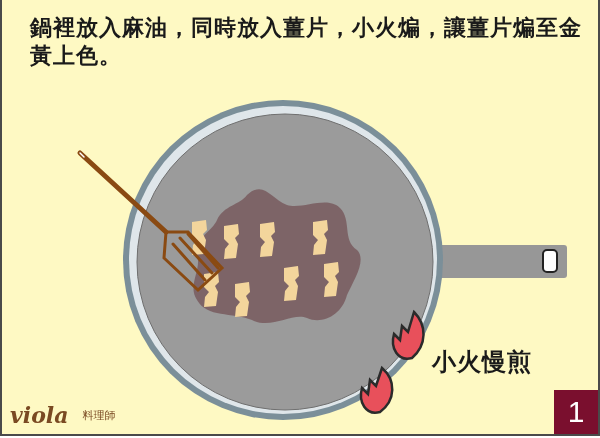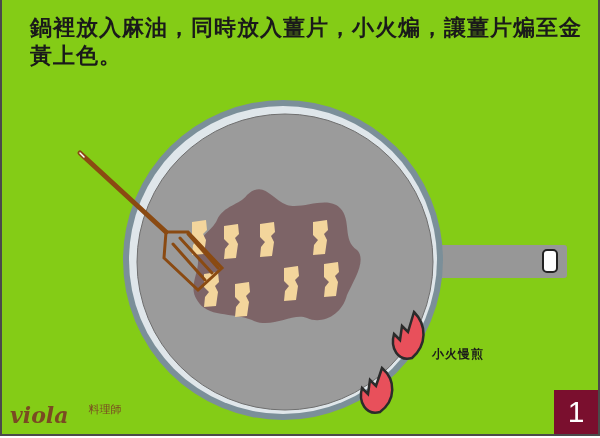--- a/index.html
+++ b/index.html
@@ -1,21 +1,21 @@
 <!DOCTYPE html>
 <html><head>
 <meta charset="utf-8">
 <style>
   html,body{margin:0;padding:0;}
   body{width:600px;height:438px;overflow:hidden;background:#fff;}
-  .frame{position:relative;width:596px;height:434px;border:2px solid #4a4a4a;border-top:none;background:#84cc16;overflow:hidden;}
+  .frame{position:relative;width:596px;height:434px;border:2px solid #4a4a4a;border-top:none;background:#fef9c3;overflow:hidden;}
   .title{position:absolute;left:28px;top:14px;width:560px;font-family:"DejaVu Sans",sans-serif;font-weight:bold;font-size:22px;line-height:28px;color:#1a1a1a;letter-spacing:1px;}
   .scene{position:absolute;left:0;top:0;}
-  .label-fire{position:absolute;left:430px;top:346px;font-family:"DejaVu Sans",sans-serif;font-weight:bold;font-size:12px;color:#1a1a1a;letter-spacing:1px;}
-  .brand{position:absolute;left:8px;top:402px;display:flex;align-items:flex-start;gap:20px;}
+  .label-fire{position:absolute;left:430px;top:346px;font-family:"DejaVu Sans",sans-serif;font-weight:bold;font-size:24px;color:#1a1a1a;letter-spacing:1px;}
+  .brand{position:absolute;left:8px;top:402px;display:flex;align-items:center;gap:14px;}
   .brand-name{font-family:"DejaVu Serif",serif;font-style:italic;font-weight:bold;font-size:22px;color:#7a4a22;}
   .brand-sub{font-family:"DejaVu Serif",serif;font-size:11px;color:#7a4a22;}
   .step{position:absolute;right:0;bottom:0;width:44px;height:44px;background:#7a0f2e;color:#fff;font-family:"Liberation Sans",sans-serif;font-size:30px;line-height:44px;text-align:center;}
 </style>
 </head>
 <body>
 
 <div class="frame">
 
   <div class="title">鍋裡放入麻油，同時放入薑片，小火煸，讓薑片煸至金黃上色。</div>

